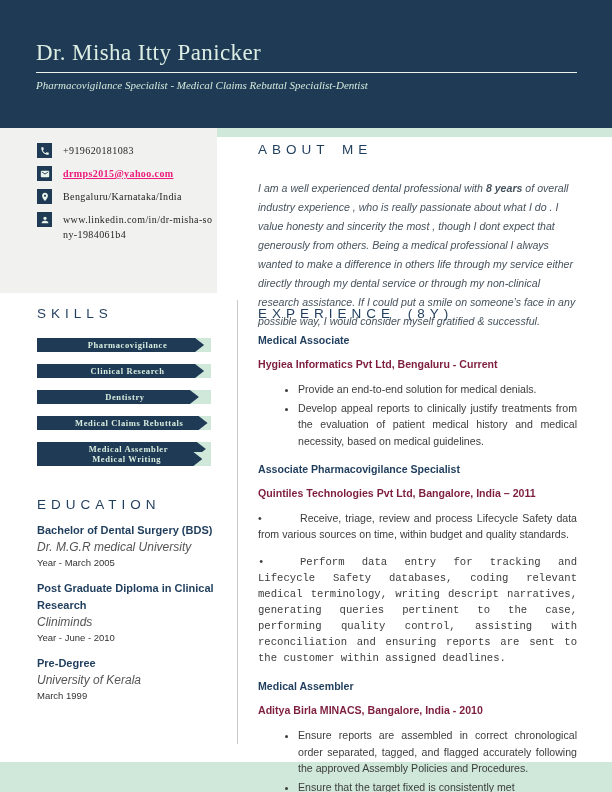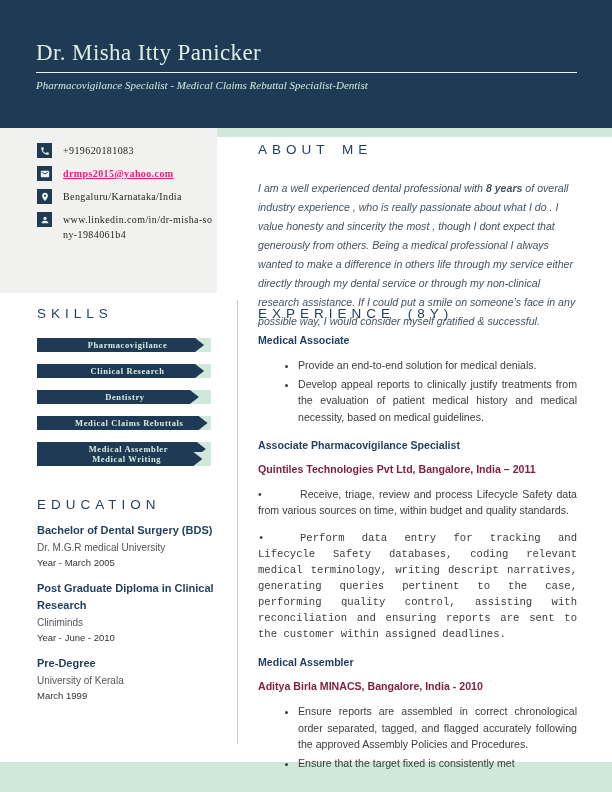--- a/index.html
+++ b/index.html
@@ -43,21 +43,21 @@
             color:#d8ecdf;font-family:"Liberation Serif",serif;font-weight:bold;
             font-size:8.5px;letter-spacing:.6px;white-space:nowrap;padding-left:14px;}
 
   
   .divider{position:absolute;left:237px;top:300px;width:1px;height:444px;background:#c9c9c9;}
 
   
   .edu-col{position:absolute;left:37px;top:522px;width:190px;}
   .edu-item{margin-bottom:11px;}
   .edu-degree{font-size:11px;font-weight:bold;color:#1f3d5c;line-height:17px;margin:0;}
-  .edu-inst{font-size:10px;color:#555;line-height:13px;margin:2px 0 0;}
+  .edu-inst{font-size:12px;font-style:italic;color:#555;line-height:13px;margin:2px 0 0;}
   .edu-year{font-size:9.5px;color:#333;line-height:13px;margin:2px 0 0;}
 
   
   .main-col{position:absolute;left:258px;top:334px;width:319px;}
   .job-title{font-size:10.6px;font-weight:bold;color:#1f3d5c;line-height:13px;margin:0;}
   .job-company{font-size:10.6px;font-weight:bold;color:#7e1e3e;line-height:13px;margin:11px 0 0;}
   .job-bullets{margin:10px 0 0;padding-left:40px;text-align:justify;
             font-size:10.6px;color:#3c3c3c;line-height:16.5px;}
   .job-bullets li{margin-bottom:2px;}
   .para-bullet{margin:10px 0 0;text-align:justify;font-size:10.6px;color:#3c3c3c;line-height:16px;}
@@ -168,20 +168,21 @@
     </div>
   </div>
 
   <div class="divider"></div>
 
   <div class="sec-heading" style="left:258px;top:306px;">EXPERIENCE (8Y)</div>
   <div class="main-col">
 
     <div>
       <p class="job-title">Medical Associate</p>
+      <p class="job-company">Hygiea Informatics Pvt Ltd, Bengaluru - Current</p>
       <ul class="job-bullets">
         <li>Provide an end-to-end solution for medical denials.</li>
         <li>Develop appeal reports to clinically justify treatments from the evaluation of patient medical history and medical necessity, based on medical guidelines.</li>
       </ul>
     </div>
 
     <div>
       <p class="job-title gap-title">Associate Pharmacovigilance Specialist</p>
       <p class="job-company">Quintiles Technologies Pvt Ltd, Bangalore, India – 2011</p>
       <p class="para-bullet"><span class="pb">•</span><span>Receive, triage, review and process Lifecycle Safety data from various sources on time, within budget and quality standards.</span></p>

